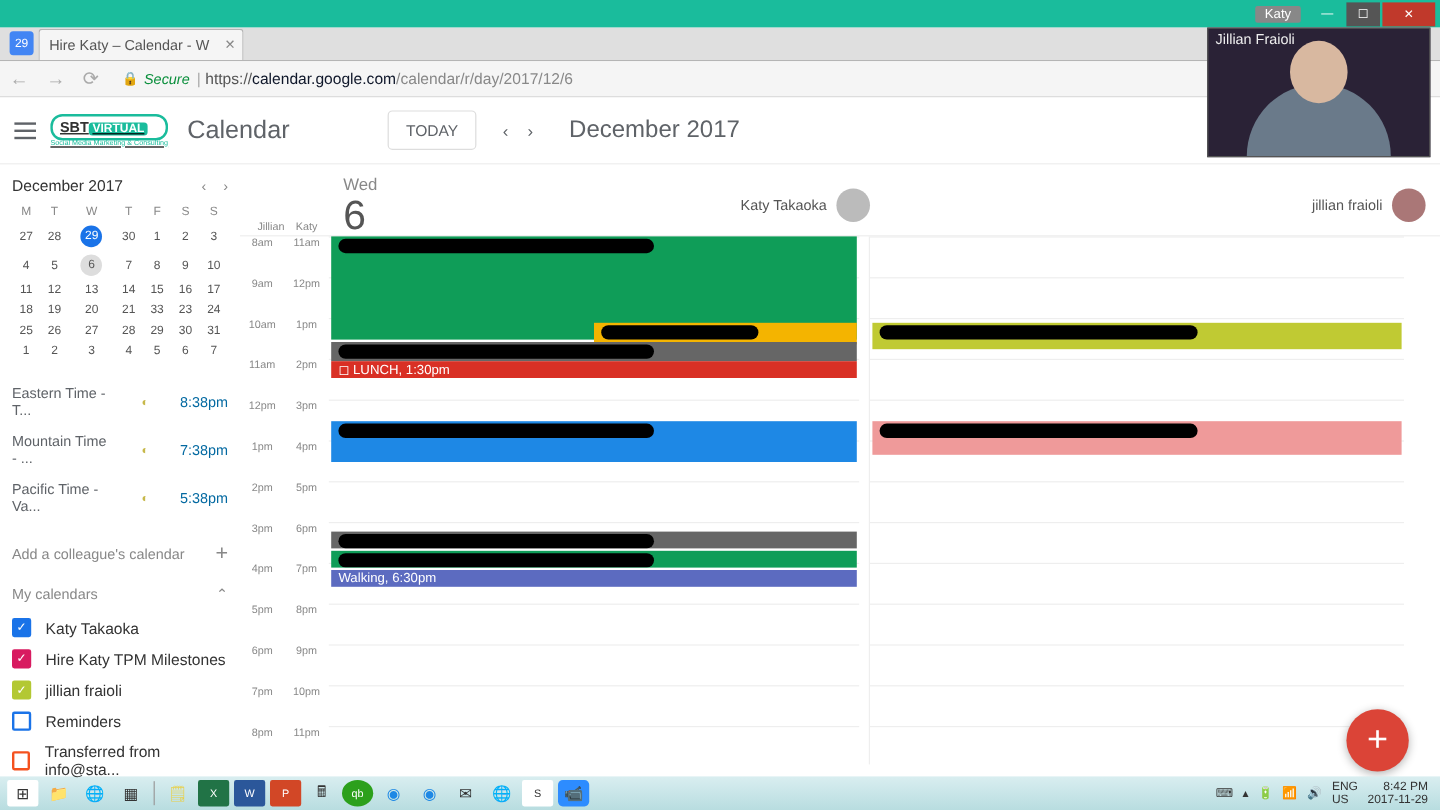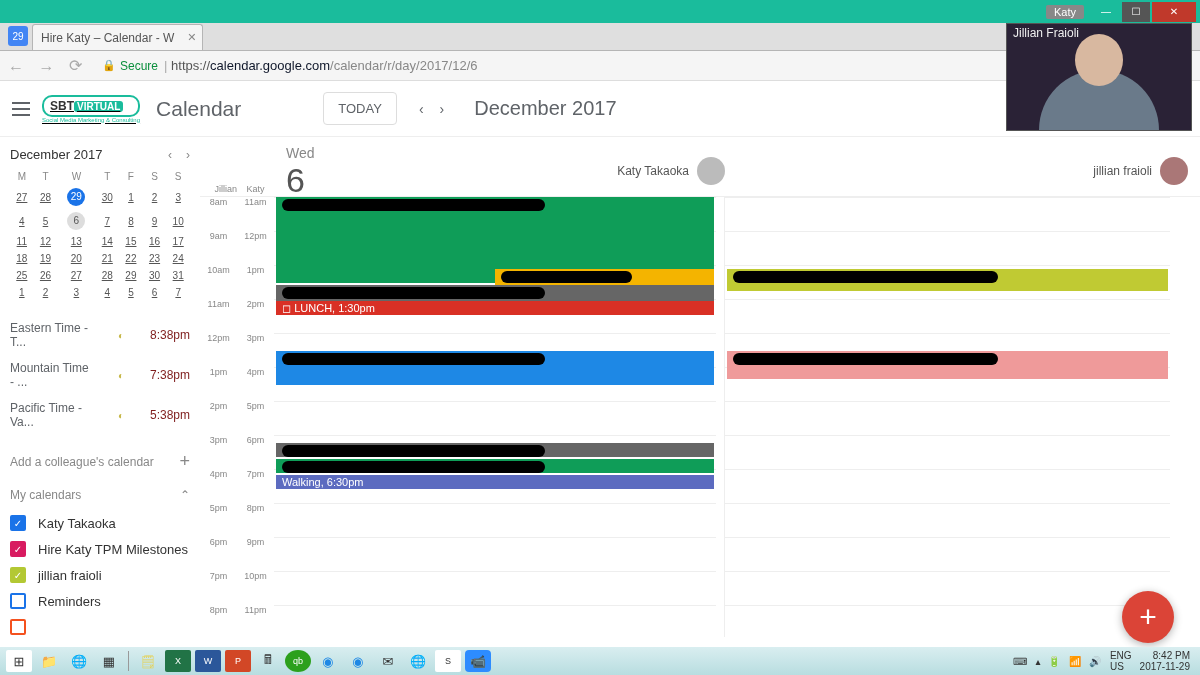--- a/index.html
+++ b/index.html
@@ -14,21 +14,21 @@
 
 .tabstrip { height: 28px; background: #dfdfdf; display: flex; align-items: flex-end; padding-left: 4px; border-bottom: 1px solid #b5b5b5; }
 .favicon-box { width: 20px; height: 20px; background: #4285f4; color: #fff; font-size: 10px; display: flex; align-items: center; justify-content: center; border-radius: 3px; margin: 4px; }
 .tab { background: #f5f5f5; height: 26px; padding: 0 28px 0 8px; display: flex; align-items: center; font-size: 12px; border: 1px solid #b5b5b5; border-bottom: none; border-radius: 3px 3px 0 0; position: relative; color: #555; }
 .tab-close { position: absolute; right: 6px; top: 6px; font-size: 11px; color: #888; }
 
 
 .urlbar { height: 30px; background: #f5f5f5; display: flex; align-items: center; padding: 0 8px; gap: 10px; border-bottom: 1px solid #ddd; color: #555; }
 .urlbar .nav-btns span { font-size: 16px; color: #aaa; margin-right: 10px; }
 .url-input { flex: 1; display: flex; align-items: center; font-size: 13px; color: #888; }
-.url-input .secure { color: #0a8f3c; margin: 0 6px 0 4px; font-size: 12px; }
+.url-input .secure { color: #0a8f3c; margin: 0 6px 0 4px; font-size: 12px; font-style: italic; }
 .url-input .lock { color: #0a8f3c; font-size: 11px; }
 .url-icons { display: flex; gap: 12px; align-items: center; }
 .url-icons span { color: #888; font-size: 14px; position: relative; }
 .badge { position: absolute; top: -4px; right: -6px; background: #0a8f3c; color: #fff; font-size: 8px; border-radius: 6px; padding: 0 3px; }
 
 
 .app-header { height: 56px; display: flex; align-items: center; padding: 0 14px 0 6px; border-bottom: 1px solid #eee; gap: 12px; }
 .hamburger { width: 24px; height: 24px; display: flex; flex-direction: column; justify-content: center; gap: 4px; padding-left: 6px; cursor: pointer; }
 .hamburger div { height: 2px; background: #5f6368; }
 .logo { display: flex; align-items: center; gap: 10px; text-decoration: underline; }
@@ -42,26 +42,26 @@
 .header-right { margin-left: auto; display: flex; align-items: center; gap: 18px; }
 .view-select { border: 1px solid #ddd; background: #f1f1f1; border-radius: 4px; padding: 7px 12px; font-size: 13px; color: #5f6368; display: flex; align-items: center; gap: 8px; }
 
 
 .body-row { display: flex; height: calc(675px - 23px - 28px - 30px - 56px - 28px); }
 .sidebar { width: 200px; border-right: none; padding: 10px; font-size: 12px; color: #5f6368; display: flex; flex-direction: column; }
 .mini-head { display: flex; align-items: center; margin-bottom: 6px; }
 .mini-nav { margin-left: auto; display: flex; gap: 14px; color: #888; }
 table.mini { width: 100%; border-collapse: collapse; text-align: center; font-size: 10px; }
 table.mini th { color: #888; font-weight: normal; padding: 3px 0; }
-table.mini td { padding: 3px 0; color: #555; text-decoration: underline; }
+table.mini td { padding: 3px 0; color: #555; }
 td.today span { background: #1a73e8; color: #fff; border-radius: 50%; display: inline-block; width: 18px; height: 18px; line-height: 18px; }
 td.sel span { background: #ddd; border-radius: 50%; display: inline-block; width: 18px; height: 18px; line-height: 18px; }
 .tz-list { margin-top: 14px; font-size: 12px; }
 .tz-row { display: flex; align-items: center; padding: 6px 0; gap: 20px; }
-.tz-row .time { margin-left: auto; color: #7f1d1d; }
+.tz-row .time { margin-left: auto; color: #0369a1; }
 .moon { color: #c7b84a; margin: 0 6px; font-size: 10px; }
 .add-coll { display: flex; align-items: center; padding: 8px 0; margin-top: 8px; color: #888; }
 .add-coll span:last-child { margin-left: auto; font-size: 18px; }
 .my-cal-head { display: flex; align-items: center; padding: 8px 0; color: #888; }
 .my-cal-head span:last-child { margin-left: auto; }
 .cal-item { display: flex; align-items: center; gap: 12px; padding: 5px 0; color: #333; font-size: 13px; }
 .chk { width: 16px; height: 16px; border: 2px solid; border-radius: 2px; display: flex; align-items: center; justify-content: center; color: #fff; font-size: 10px; }
 
 
 .day-view { flex: 1; position: relative; overflow: hidden; }
@@ -214,21 +214,21 @@
             <td class=""><span>14</span></td>
             <td class=""><span>15</span></td>
             <td class=""><span>16</span></td>
             <td class=""><span>17</span></td>
           </tr>
           <tr>
             <td class=""><span>18</span></td>
             <td class=""><span>19</span></td>
             <td class=""><span>20</span></td>
             <td class=""><span>21</span></td>
-            <td class=""><span>22</span></td>
+            <td class=""><span>33</span></td>
             <td class=""><span>23</span></td>
             <td class=""><span>24</span></td>
           </tr>
           <tr>
             <td class=""><span>25</span></td>
             <td class=""><span>26</span></td>
             <td class=""><span>27</span></td>
             <td class=""><span>28</span></td>
             <td class=""><span>29</span></td>
             <td class=""><span>30</span></td>
@@ -285,20 +285,21 @@
         <div class="cal-item">
      <span class="chk" style="border-color:#b3c833;background:#b3c833">✓</span>
      <span>jillian fraioli</span>
    </div>
         <div class="cal-item">
      <span class="chk" style="border-color:#1a73e8;background:#fff"></span>
      <span>Reminders</span>
    </div>
         <div class="cal-item">
      <span class="chk" style="border-color:#f4511e;background:#fff"></span>
+     <span>Transferred from info@sta...</span>
    </div>
       </div>
   </div>
 
   <div class="day-view">
     <div class="day-headers">
       <div class="gutter-head" style="display:flex;align-items:flex-end;font-size:9px;color:#888;padding-bottom:2px">
         <div style="width:37px;text-align:right">Jillian</div>
         <div style="width:37px;text-align:center">Katy</div>
       </div>

